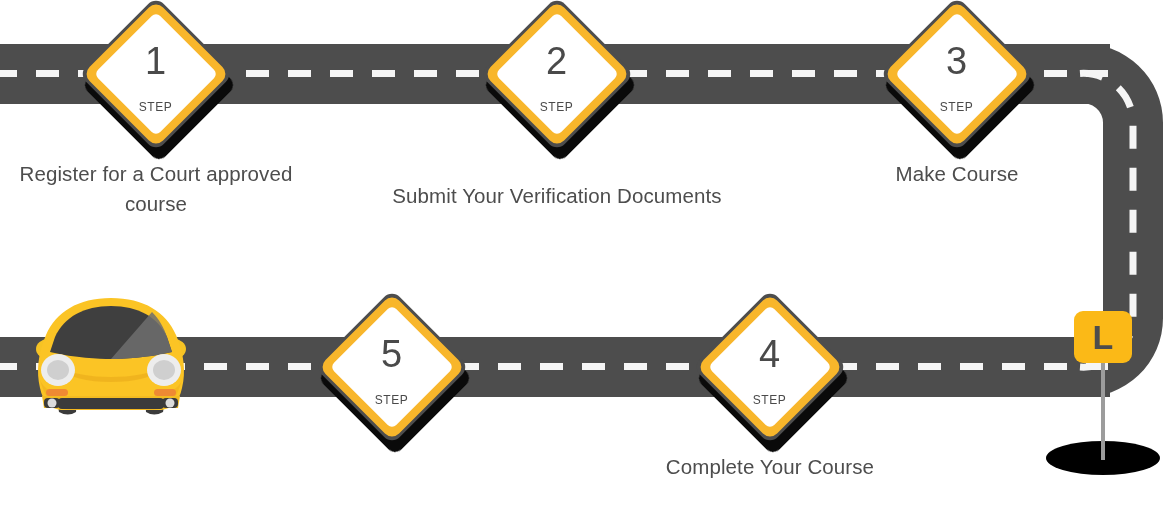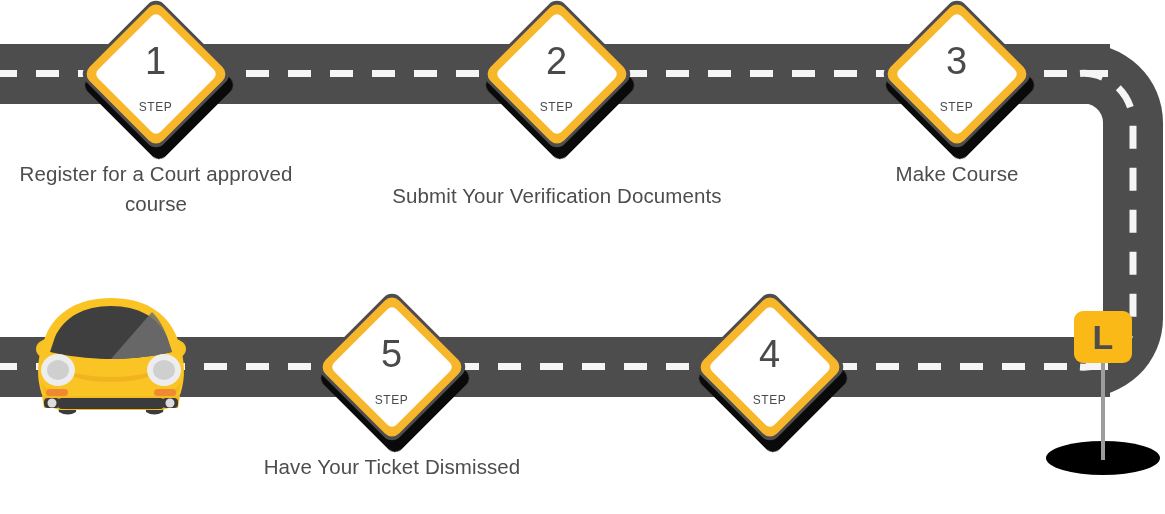--- a/index.html
+++ b/index.html
@@ -241,34 +241,34 @@
       <div class="diamond-shadow"></div>
       <div class="diamond-outline"></div>
       <div class="diamond-edge"></div>
       <div class="diamond-face"></div>
       <div class="diamond-text">
         <span class="step-num">4</span>
         <span class="step-word">STEP</span>
       </div>
     </div>
   </div>
+  <div class="step-label" style="left:770px; top:452px;">Complete Your Course</div>
 
   <div class="step" style="left:314px; top:289px;">
     <div class="diamond-wrap">
       <div class="diamond-shadow"></div>
       <div class="diamond-outline"></div>
       <div class="diamond-edge"></div>
       <div class="diamond-face"></div>
       <div class="diamond-text">
         <span class="step-num">5</span>
         <span class="step-word">STEP</span>
       </div>
     </div>
   </div>
-  <div class="step-label" style="left:392px; top:452px;">Have Your Ticket Dismissed</div>
 
   <div class="lplate" style="left:1074px; top:311px;">
     <div class="lplate-shadow"></div>
     <div class="lplate-pole"></div>
     <div class="lplate-box">L</div>
   </div>
 
   <div class="car">
     <svg viewBox="0 0 170 135" width="170" height="135">
 

